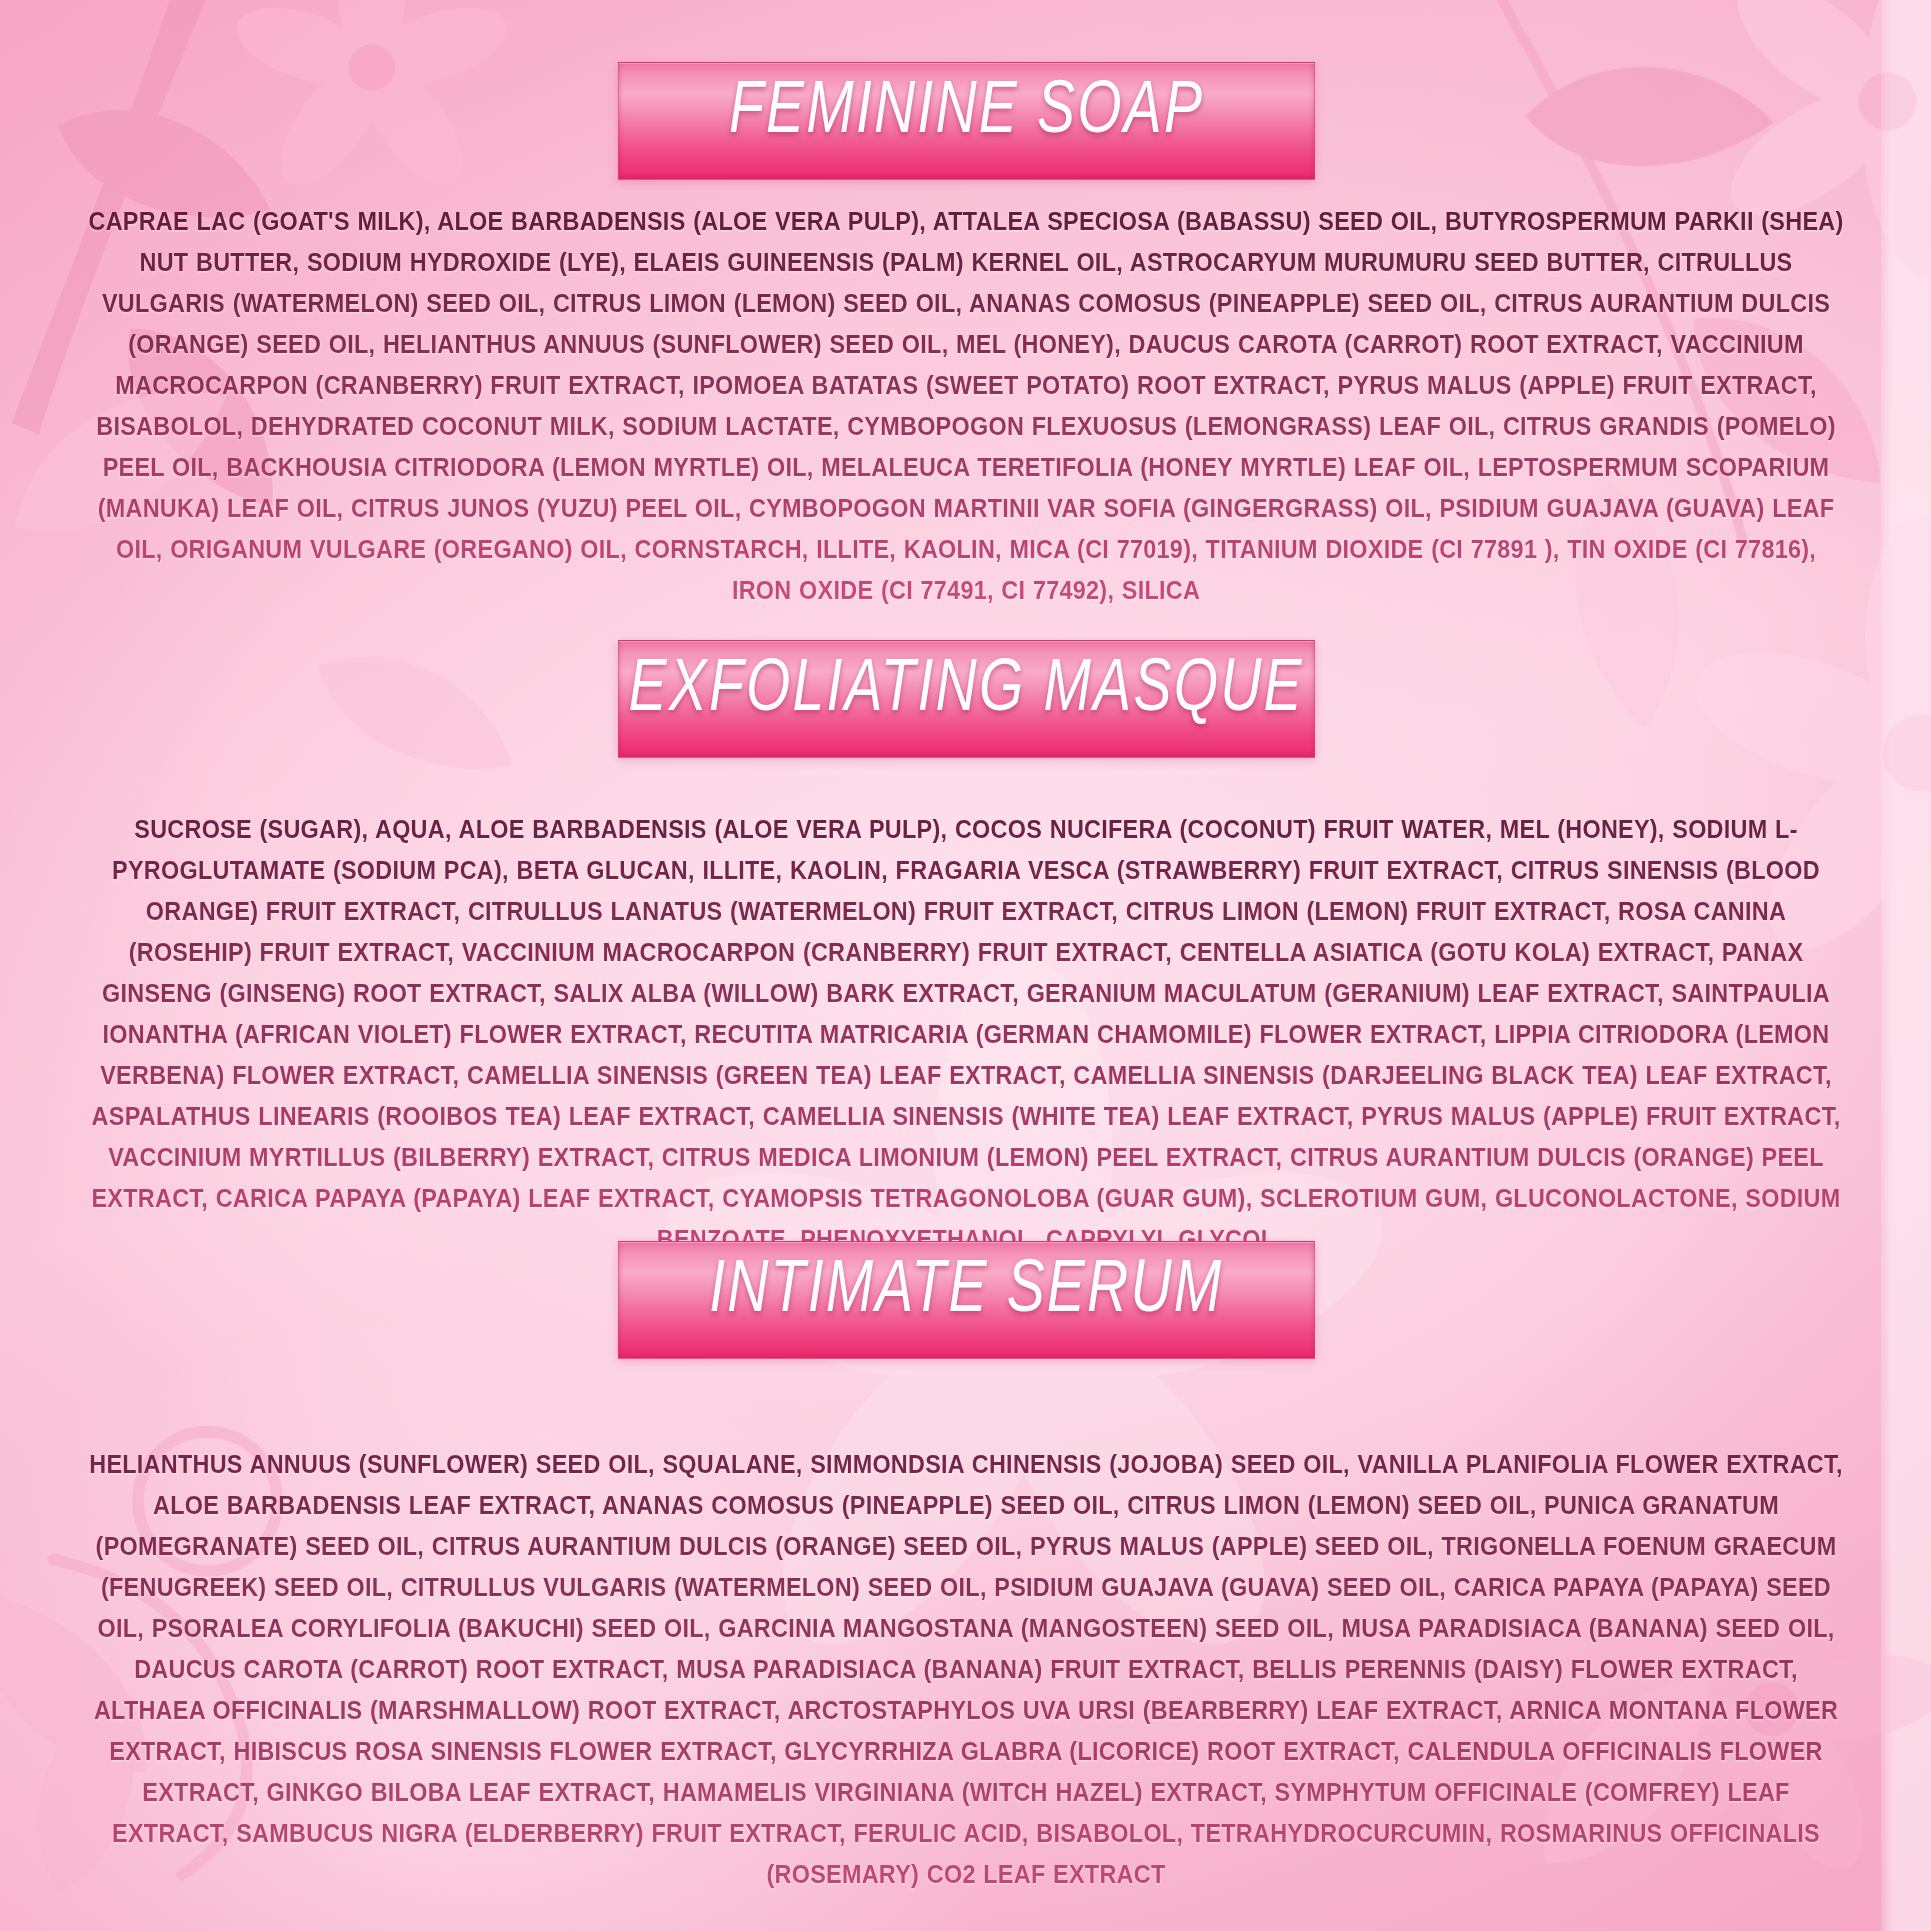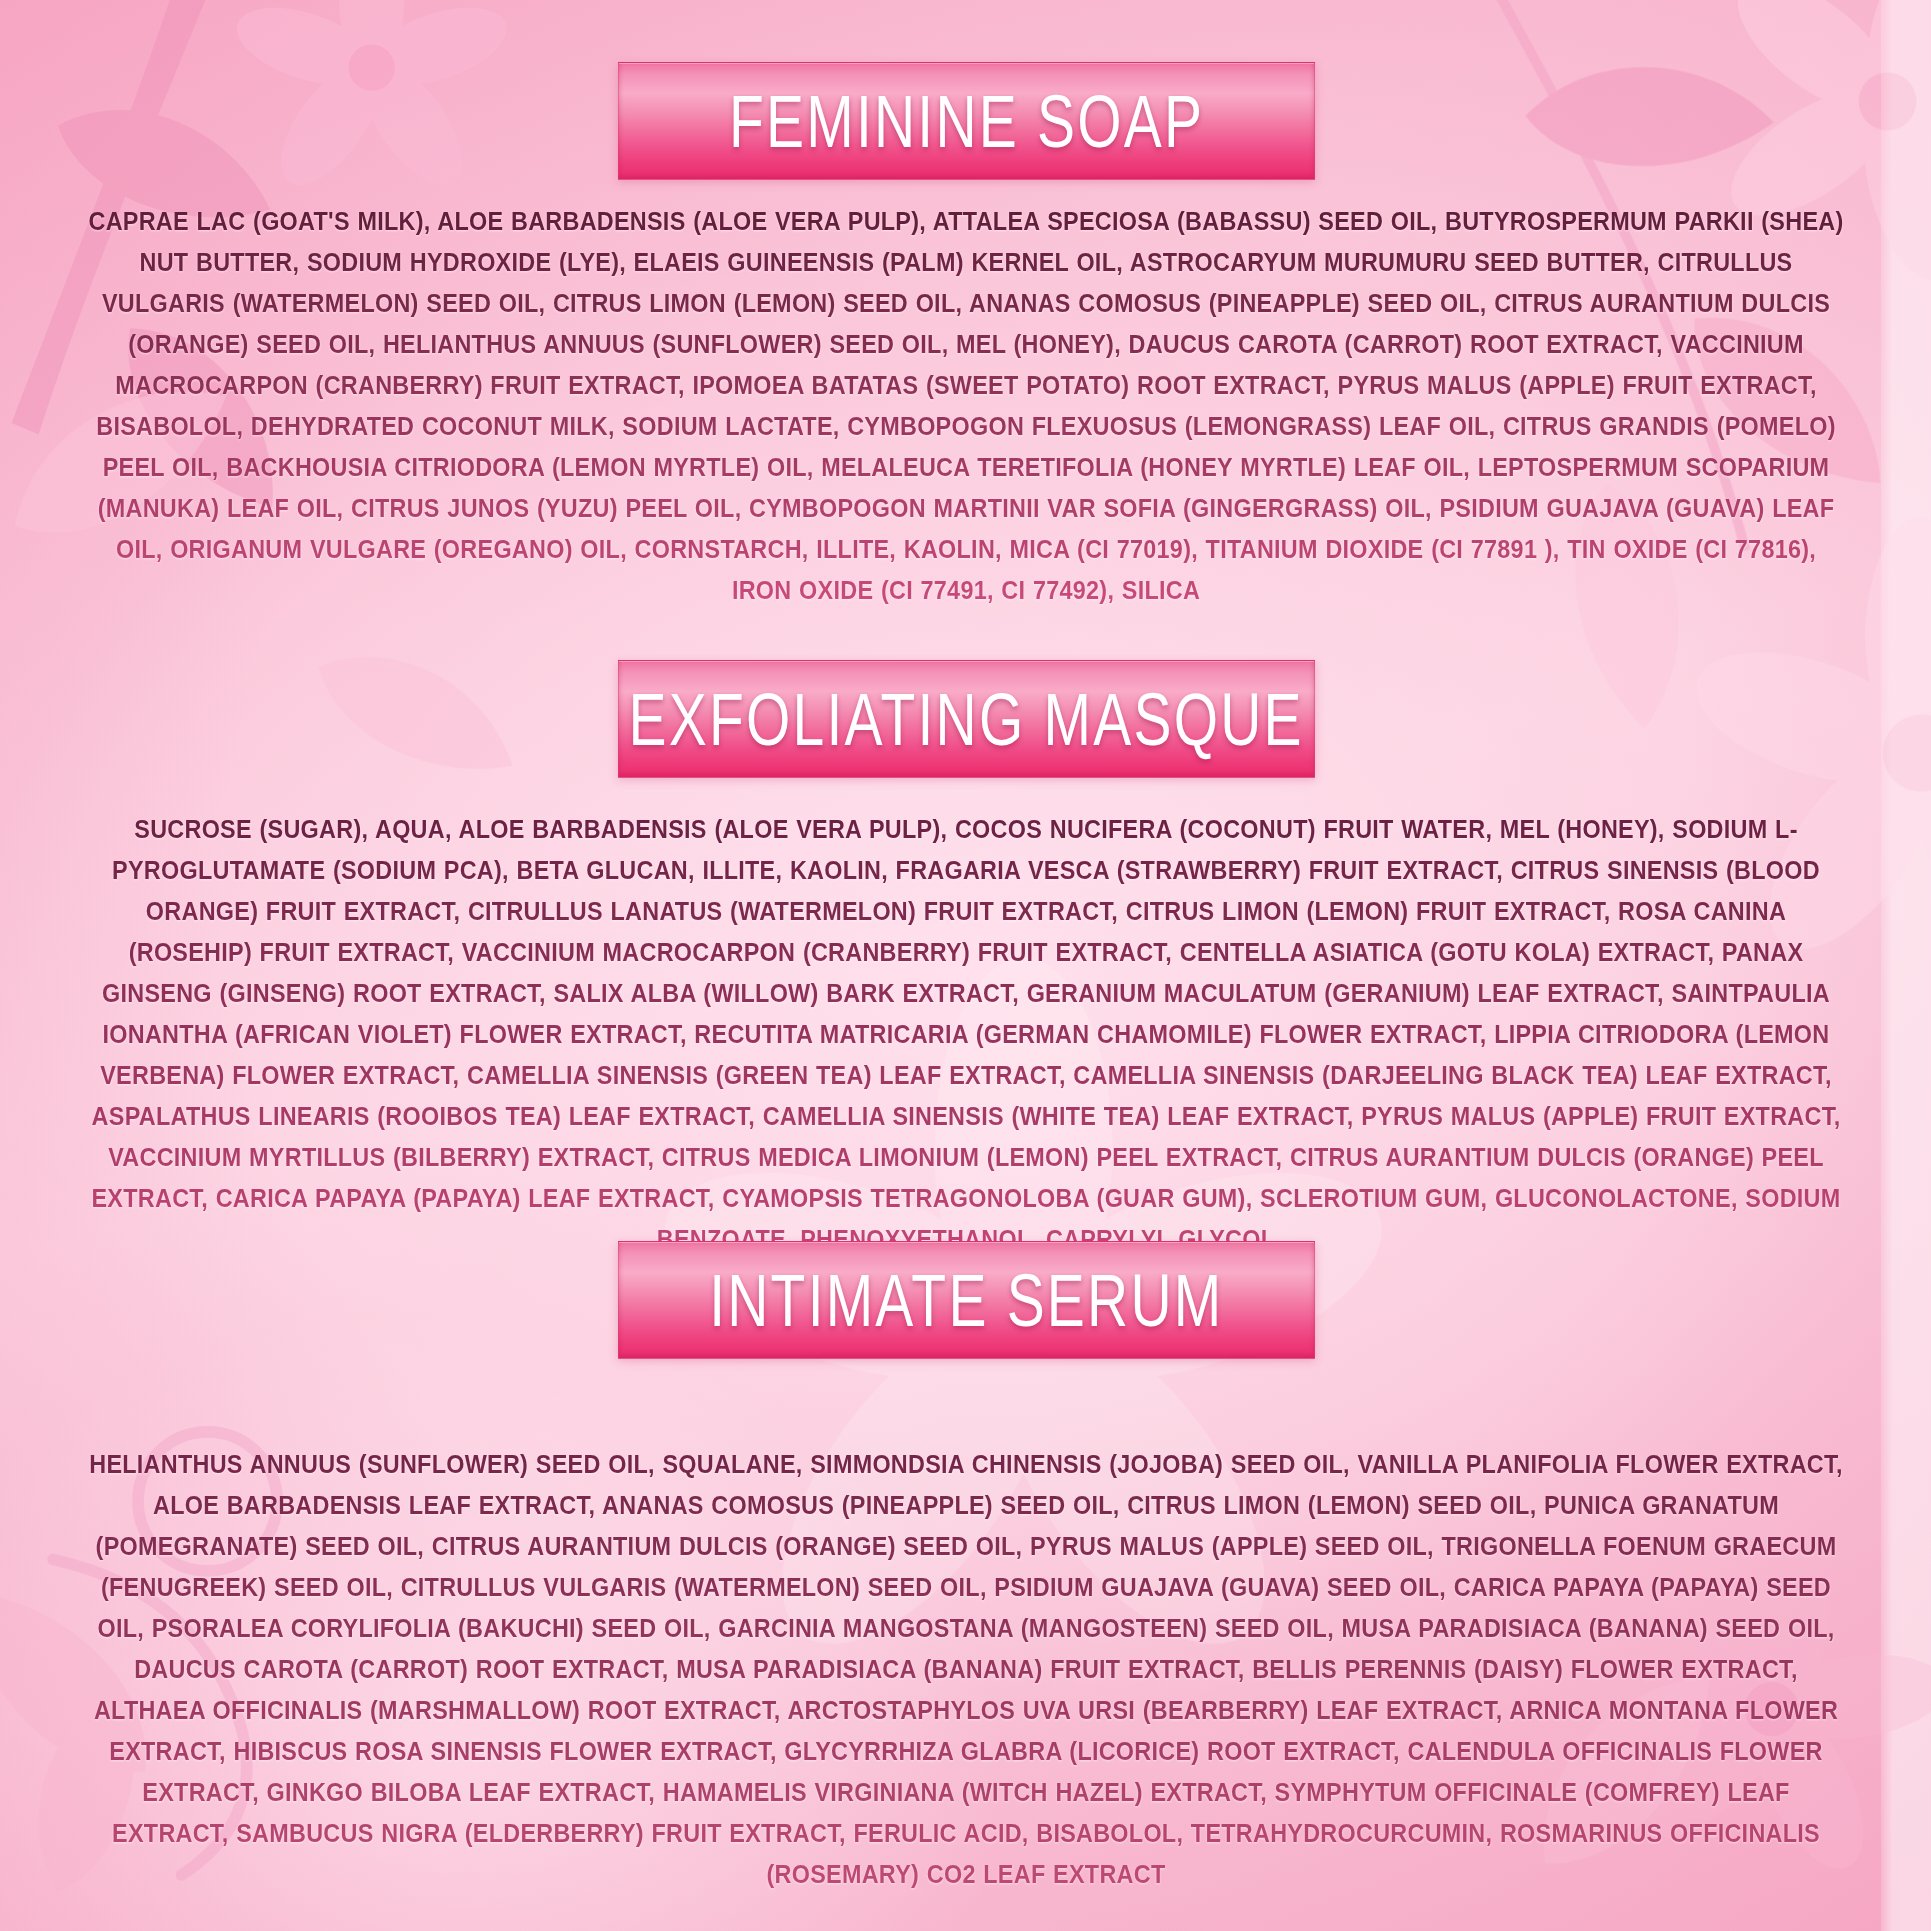--- a/index.html
+++ b/index.html
@@ -11,31 +11,32 @@
       radial-gradient(circle at 50% 46%, rgba(255,255,255,0) 52%, rgba(243,146,182,.38) 100%),
       radial-gradient(ellipse 1448px 1110px at 50% 50%, #ffe0ec 0%, rgba(255,224,236,0) 68%),
       radial-gradient(ellipse 966px 772px at 22% 92%, rgba(255,231,240,.85) 0%, rgba(255,231,240,0) 60%),
       linear-gradient(160deg,#f8aec9 0%,#fac2d6 22%,#fcd2e1 48%,#fac6d9 72%,#f7b3cc 100%);
   }
   .florals{position:absolute;left:0;top:0;z-index:0;}
   section{position:absolute;left:0;width:1931px;z-index:1;}
 
   .banner{
     position:absolute;left:618px;width:695px;height:116px;
-    display:flex;align-items:center;justify-content:center;
+    display:flex;align-items:flex-start;justify-content:center;
     background:linear-gradient(180deg,
       #ef74a2 0%, #f492b8 10%, #f9abc8 26%, #f48fb4 42%,
       #f2719f 57%, #f0508a 74%, #ee3a78 88%, #ec2d6e 100%);
     border:1px solid rgba(216,52,110,.55);
     box-shadow:
       inset 0 1px 0 rgba(255,255,255,.35),
       inset 0 -2.9px 5.8px rgba(186,18,78,.35),
       0 2.9px 8.7px rgba(205,70,125,.30);
+    font-style: italic;
   }
-  #banner-1{top:62px;} #banner-2{top:660px;} #banner-3{top:1241px;}
+  #banner-1{top:62px;} #banner-2{top:640px;} #banner-3{top:1241px;}
   .banner-text{
     display:inline-block;color:#fff;font-size:75px;font-weight:400;
     letter-spacing:2.9px;white-space:nowrap;
     transform:scaleX(.76);transform-origin:50% 50%;
     text-shadow:0 2.9px 5.8px rgba(158,22,78,.45);
   }
 
   .ingredients{
     position:absolute;left:50%;width:2008px;margin:0 0 0 -1004px;
     transform:scaleX(.88);transform-origin:50% 0;

